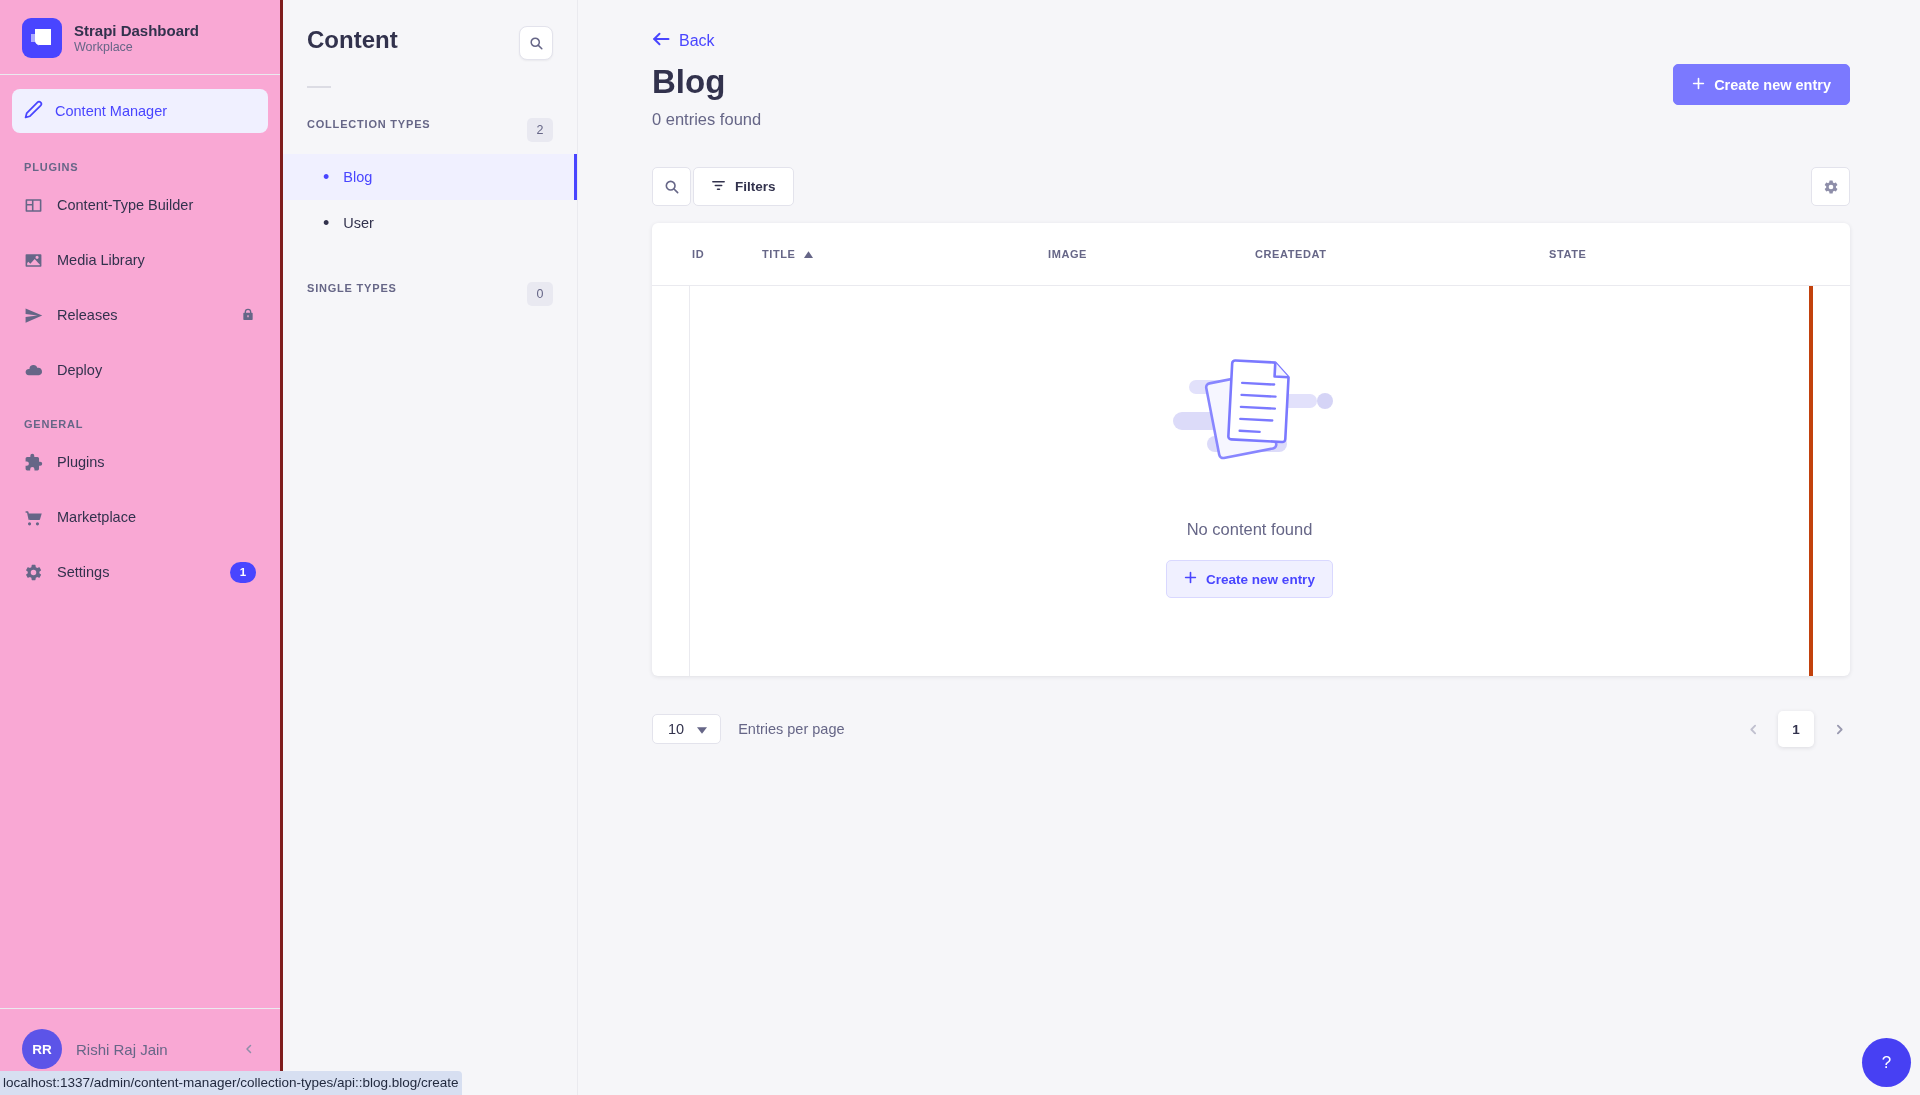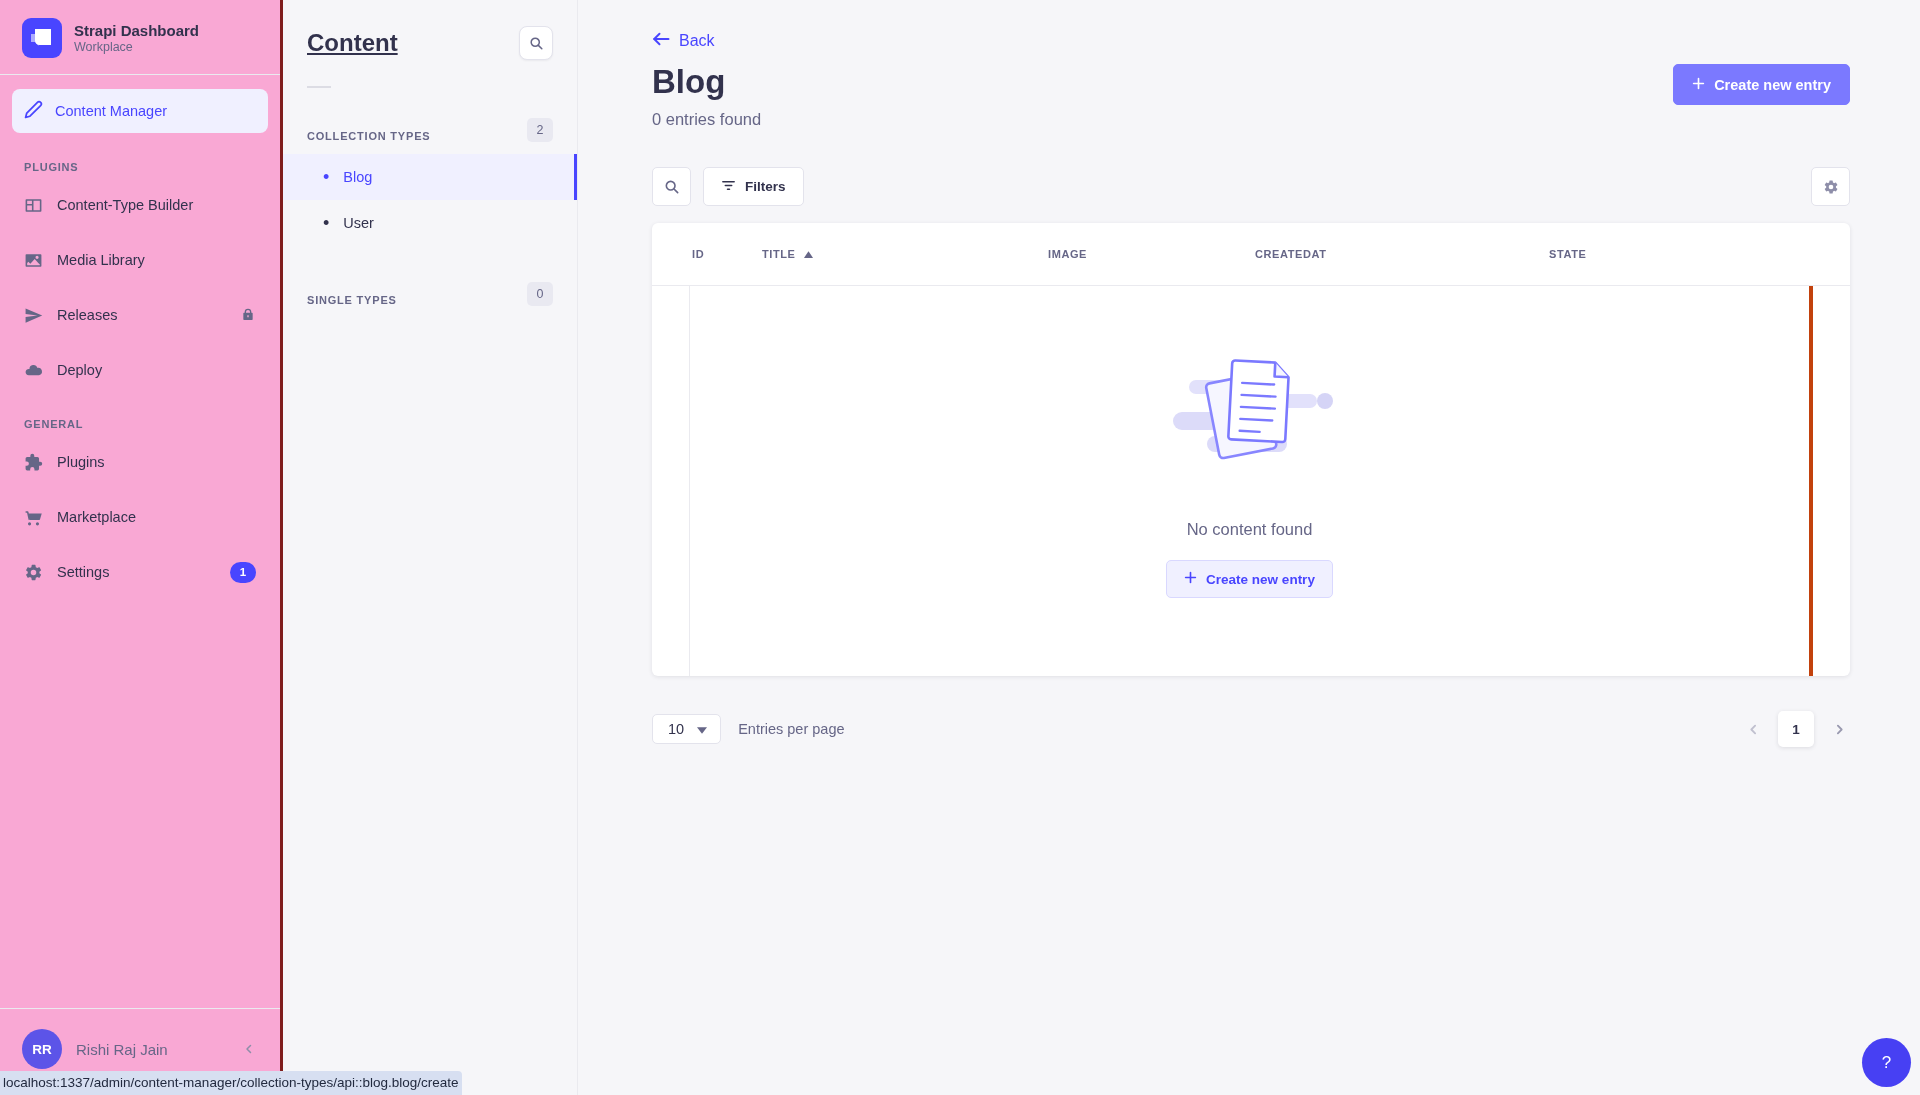--- a/index.html
+++ b/index.html
@@ -23,42 +23,42 @@
   .nav-item .spacer { flex:1; }
   .badge-pill { background:#4945ff; color:#fff; font-size:11.5px; font-weight:bold; min-width:26px; height:21px; border-radius:11px; display:flex; align-items:center; justify-content:center; }
   .icon-gray svg { display:block; }
   .user-row { border-top:1px solid #eaeaef; padding:20px 18px 26px 22px; display:flex; align-items:center; gap:14px; }
   .avatar { width:40px; height:40px; border-radius:50%; background:#5c54e8; color:#fff; font-size:13.5px; font-weight:bold; display:flex; align-items:center; justify-content:center; }
   .user-name { font-size:15px; color:#666687; flex:1; }
   .collapse-btn { width:26px; height:26px; display:flex; align-items:center; justify-content:center; background:none; border:none; cursor:pointer; color:#8e8ea9; }
 
   
   .subnav { width:295px; background:#f6f6f9; border-right:1px solid #eaeaef; padding-top:26px; position:relative; }
-  .subnav-header { display:flex; align-items:center; justify-content:space-between; padding:0 24px;text-decoration:underline; }
+  .subnav-header { display:flex; align-items:flex-start; justify-content:space-between; padding:0 24px; }
   .subnav-title { font-size:24px; font-weight:600; color:#32324d; }
   .subnav-search-btn { width:34px; height:34px; background:#fff; border:1px solid #e3e3ec; border-radius:8px; display:flex; align-items:center; justify-content:center; cursor:pointer; box-shadow:0 1px 2px rgba(33,33,52,.06); }
   .subnav-divider { width:24px; height:2px; background:#dcdce4; margin:26px 24px 22px; }
-  .group-header { display:flex; align-items:flex-end; justify-content:space-between; padding:8px 24px 12px; }
+  .group-header { display:flex; align-items:flex-start; justify-content:space-between; padding:8px 24px 12px; }
   .group-label { font-size:11px; font-weight:bold; letter-spacing:.8px; color:#666687; }
   .count-badge { background:#e9e9f1; color:#666687; font-size:12.5px; border-radius:5px; min-width:26px; height:24px; display:flex; align-items:center; justify-content:center; }
   .subnav-item { display:flex; align-items:center; gap:14px; padding:0 24px 0 40px; height:46px; font-size:14.5px; color:#32324d; cursor:pointer; position:relative; }
   .subnav-item .dot { font-size:18px; line-height:1; color:#32324d; }
   .subnav-item.active { background:#f0f0ff; color:#4945ff; font-weight:500; }
   .subnav-item.active .dot { color:#4945ff; }
   .subnav-item.active::after { content:""; position:absolute; right:0; top:0; bottom:0; width:3px; background:#4945ff; }
   .group-gap { height:28px; }
 
   
   .content { flex:1; padding:0 70px 0 74px; position:relative; }
   .back-link { display:inline-flex; align-items:center; gap:9px; margin-top:32px; color:#4945ff; font-size:16px; font-weight:500; text-decoration:none; cursor:pointer; }
   .title-row { display:flex; align-items:flex-start; justify-content:space-between; margin-top:14px; }
   .page-title { font-size:33px; font-weight:600; color:#32324d; line-height:1.1; }
   .page-subtitle { font-size:16.5px; color:#666687; margin-top:10px; }
   .btn-primary { display:inline-flex; align-items:center; gap:9px; background:#7b79ff; color:#fff; border:1px solid #7b79ff; border-radius:5px; padding:0 18px; height:41px; font-size:14.5px; font-weight:bold; cursor:pointer; font-family:inherit; }
-  .toolbar { display:flex; align-items:center; gap:12px; margin-top:38px; }
+  .toolbar { display:flex; align-items:center; gap:2px; margin-top:38px; }
   .icon-btn { width:39px; height:39px; background:#fff; border:1px solid #e3e3ec; border-radius:5px; display:flex; align-items:center; justify-content:center; cursor:pointer; }
   .btn-filters { display:inline-flex; align-items:center; gap:9px; background:#fff; border:1px solid #e3e3ec; border-radius:5px; height:39px; padding:0 17px; font-size:13.5px; font-weight:bold; color:#32324d; cursor:pointer; font-family:inherit; }
   .toolbar .right { margin-left:auto; }
 
   .table-card { margin-top:17px; background:#fff; border-radius:6px; box-shadow:0 1px 4px rgba(33,33,52,.1); height:453px; display:flex; flex-direction:column; overflow:hidden; }
   .table-head { display:grid; grid-template-columns:70px 286px 207px 294px 1fr; align-items:center; padding:0 24px 0 40px; height:62px; }
   .th { font-size:11px; font-weight:bold; letter-spacing:.6px; color:#666687; display:flex; align-items:center; gap:8px; }
   .table-divider { height:1px; background:#eaeaef; }
   .table-body { flex:1; margin:0 37px; border-left:1px solid #eaeaef; border-right:4px solid #c2410c; display:flex; flex-direction:column; align-items:center; padding-top:62px; }
   .empty-message { font-size:16.5px; color:#666687; margin-top:40px; }

